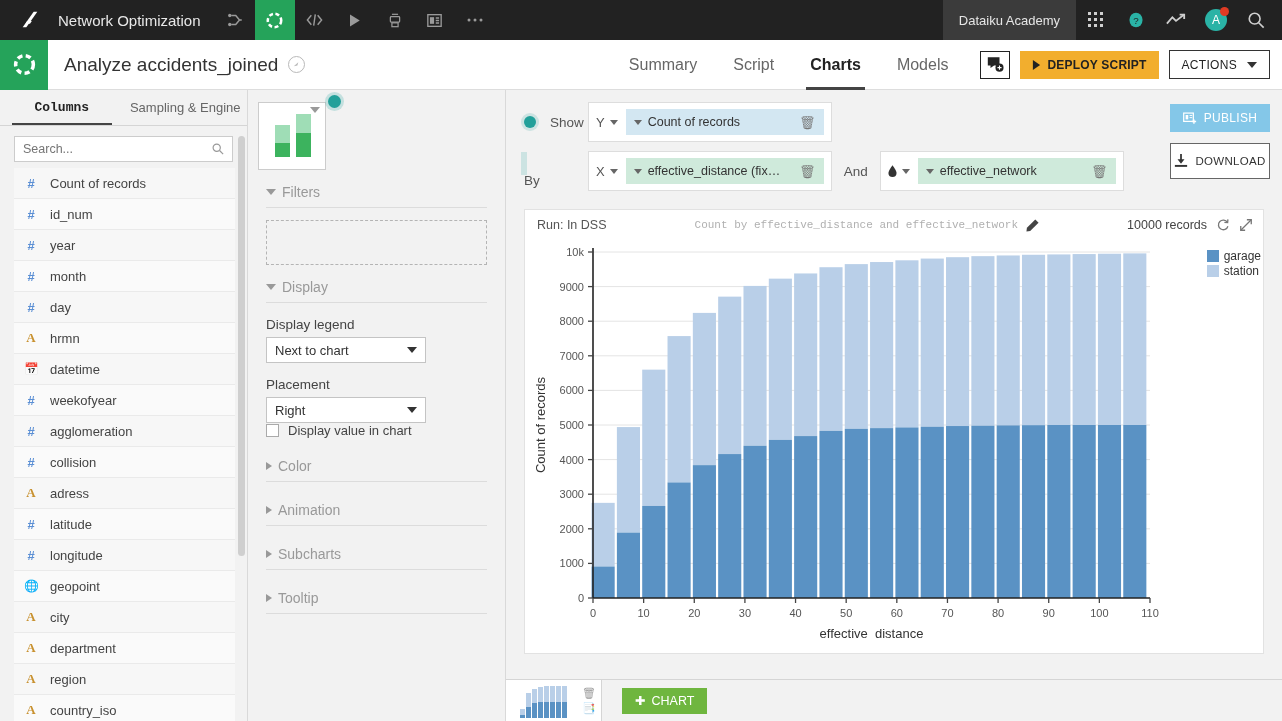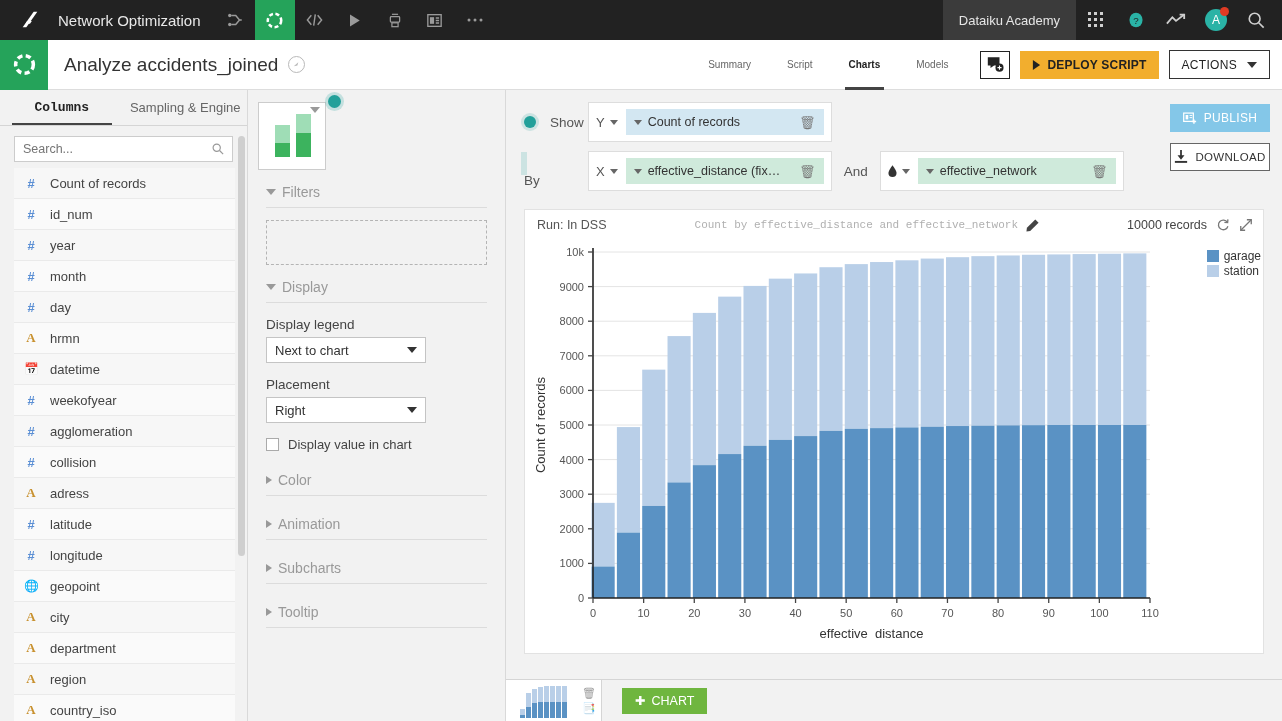--- a/index.html
+++ b/index.html
@@ -58,21 +58,21 @@
     font-size: 19px; color: #333; padding-left: 16px; white-space: nowrap;
   }
   .hd-badge {
     margin-left: 10px; width: 17px; height: 17px; border-radius: 50%;
     border: 1.5px solid #b9b9b9; display: inline-flex; align-items: center;
     justify-content: center; color: #b9b9b9; font-size: 10px;
   }
   .hd-spacer { flex: 1; }
   .hd-tabs { display: flex; align-items: center; height: 50px; }
   .hd-tab {
-    font-size: 10px; color: #666; padding: 0 18px; height: 50px;
+    font-size: 16px; color: #666; padding: 0 18px; height: 50px;
     display: flex; align-items: center; position: relative;
   }
   .hd-tab.active { color: #222; font-weight: bold; }
   .hd-tab.active::after {
     content: ""; position: absolute; left: 14px; right: 14px; bottom: 0;
     height: 3px; background: #444;
   }
   .hd-actions { display: flex; align-items: center; gap: 10px; padding: 0 12px 0 14px; }
   .chatbtn {
     width: 30px; height: 28px; border: 1.5px solid #222; background: #fff;
@@ -169,21 +169,21 @@
     margin-top: 12px; height: 45px; border: 1px dashed #b4b4b4; background: #f2f2f2;
   }
   .field-label { font-size: 13.5px; color: #444; margin-top: 14px; margin-bottom: 5px; }
   .select-ctl {
     height: 26px; width: 160px; border: 1px solid #c4c4c4; background: #fff;
     display: flex; align-items: center; padding: 0 8px; font-size: 13px; color: #333;
   }
   .select-ctl .sc-text { flex: 1; }
   .sc-caret { width: 0; height: 0; border-left: 5px solid transparent;
     border-right: 5px solid transparent; border-top: 6px solid #333; }
-  .check-row { display: flex; align-items: center; gap: 9px; margin-top: 14px; }
+  .check-row { display: flex; align-items: center; gap: 9px; }
   .checkbox { width: 13px; height: 13px; border: 1px solid #aaa; background: #fff; }
   .check-label { font-size: 13px; color: #444; }
   .sec-collapsed { margin: 0 18px; padding-top: 20px; }
 
   
   .rightpanel { flex: 1; background: #f2f2f2; display: flex; flex-direction: column;
     position: relative; }
 
   .dimbar { padding: 12px 0 0 12px; display: flex; align-items: flex-start; }
   .dim-rows { flex: 1; }
@@ -213,21 +213,21 @@
   .and-lbl { font-size: 13.5px; color: #555; margin: 0 12px; }
 
   .pubbtns { position: absolute; right: 12px; top: 14px; width: 100px; }
   .publish-btn {
     background: #84c7e8; color: #fff; height: 28px; font-size: 12px;
     display: flex; align-items: center; justify-content: center; gap: 7px;
     letter-spacing: .3px;
   }
   .download-btn {
     margin-top: 11px; background: #fff; border: 1px solid #666; color: #333;
-    height: 28px; font-size: 11.5px; display: flex; align-items: center;
+    height: 36px; font-size: 11.5px; display: flex; align-items: center;
     justify-content: center; gap: 7px; letter-spacing: .3px;
   }
 
   .chart-card {
     margin: 9px 18px 0 18px; background: #fff; border: 1px solid #e2e2e2;
     height: 445px; position: relative;
   }
   .chart-top {
     height: 30px; display: flex; align-items: center; padding: 0 10px 0 12px;
     font-size: 12.5px; color: #555;

